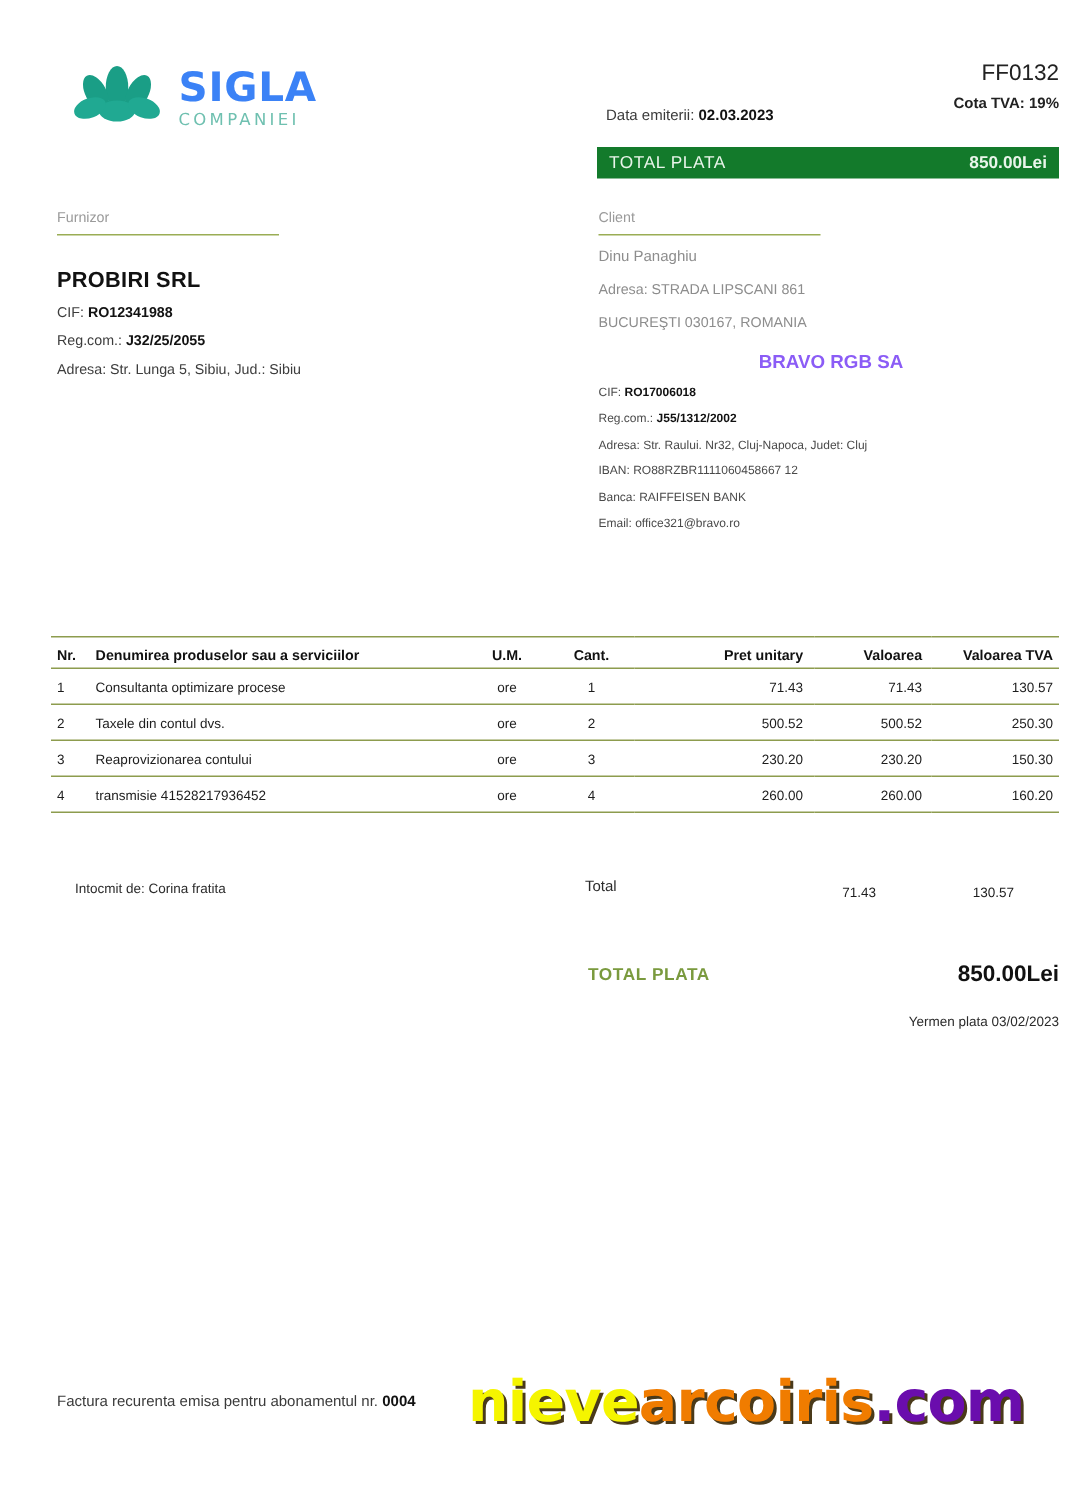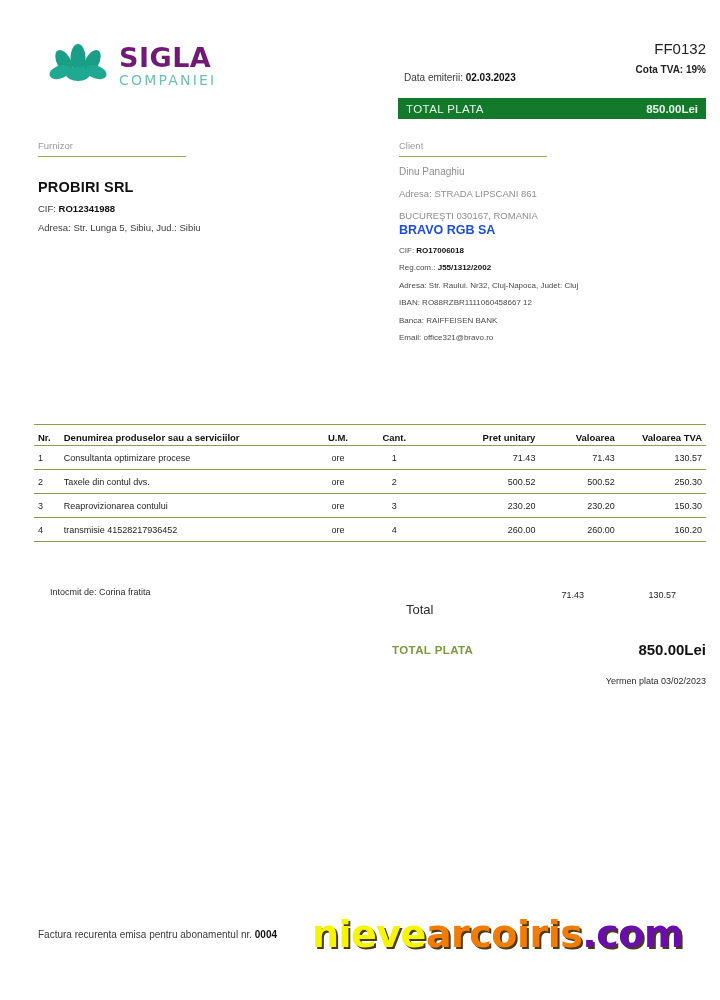--- a/index.html
+++ b/index.html
@@ -19,24 +19,24 @@
 
   
   .logo-wrap {
     position: absolute; left: 47px; top: 42px;
     display: flex; align-items: center; gap: 10px;
   }
   .logo-mark { width: 62px; height: 46px; display: block; }
   .logo-text { line-height: 1; }
   .logo-name {
     font-size: 27px; font-weight: bold; letter-spacing: .5px;
-    color: #701a75; font-family: "DejaVu Sans", sans-serif;
+    color: #3b82f6; font-family: "DejaVu Sans", sans-serif;
   }
   .logo-sub {
-    font-size: 14px; letter-spacing: 2.2px;
+    font-size: 11px; letter-spacing: 2.2px;
     color: #6fc0b0; margin-top: 2px;
     font-family: "DejaVu Sans", sans-serif;
   }
 
   
   .inv-title {
     position: absolute; left: 404px; top: 40px;
     font-size: 24px; font-weight: bold; letter-spacing: .4px;
     color: #111;
   }
@@ -77,21 +77,21 @@
   .sup-name {
     font-size: 14.5px; font-weight: bold; color: #111;
     margin-top: 22px; letter-spacing: .2px;
   }
   .sup-line { font-size: 9.5px; color: #3d3d3d; margin-top: 8px; }
   .sup-line b { color: #111; }
 
   .cli-name-soft { font-size: 10px; color: #8d8d8d; margin-top: 9px; }
   .cli-soft { font-size: 9.5px; color: #8d8d8d; margin-top: 11px; }
   .cli-company {
-    font-size: 12.5px; font-weight: bold; color: #1d4ed8; margin-top: 2px;
+    font-size: 12.5px; font-weight: bold; color: #8b5cf6; margin-top: 13px; text-align: center;
   }
   .cli-line { font-size: 8px; color: #4a4a4a; margin-top: 8.5px; }
   .cli-line b { color: #111; }
 
   
   .tbl {
     position: absolute; left: 34px; top: 424px; width: 672px;
     border-collapse: collapse;
   }
   .tbl thead th {
@@ -118,22 +118,22 @@
 
   .foot {
     position: absolute; left: 34px; top: 586px; width: 672px;
     height: 26px;
   }
   .foot-by {
     position: absolute; left: 0; top: 1px;
     font-size: 9px; color: #2b2b2b; padding-left: 16px;
   }
   .foot-total-lbl {
-    position: absolute; left: 356px; top: 16px;
-    font-size: 13px; color: #2b2b2b; margin-left: 16px;
+    position: absolute; left: 356px; top: 0;
+    font-size: 10px; color: #2b2b2b;
   }
   .foot-v1 {
     position: absolute; left: 472px; top: 4px; width: 78px;
     text-align: right; font-size: 9px; color: #1d1d1d;
   }
   .foot-v2 {
     position: absolute; left: 556px; top: 4px; width: 86px;
     text-align: right; font-size: 9px; color: #1d1d1d;
   }
 
@@ -207,20 +207,24 @@
   </div>
 
   <div class="party supplier">
     <div class="party-label">Furnizor</div>
     <div class="rule"></div>
     <div class="sup-name">PROBIRI SRL</div>
     <div class="sup-line">
       <span>CIF:</span>
       <b>RO12341988</b>
     </div>
+    <div class="sup-line">
+      <span>Reg.com.:</span>
+      <b>J32/25/2055</b>
+    </div>
     <div class="sup-line">Adresa: Str. Lunga 5, Sibiu, Jud.: Sibiu</div>
   </div>
 
   <div class="party client">
     <div class="party-label">Client</div>
     <div class="rule"></div>
     <div class="cli-name-soft">Dinu Panaghiu</div>
     <div class="cli-soft">Adresa: STRADA LIPSCANI 861</div>
     <div class="cli-soft">BUCUREŞTI 030167, ROMANIA</div>
     <div class="cli-company">BRAVO RGB SA</div>

